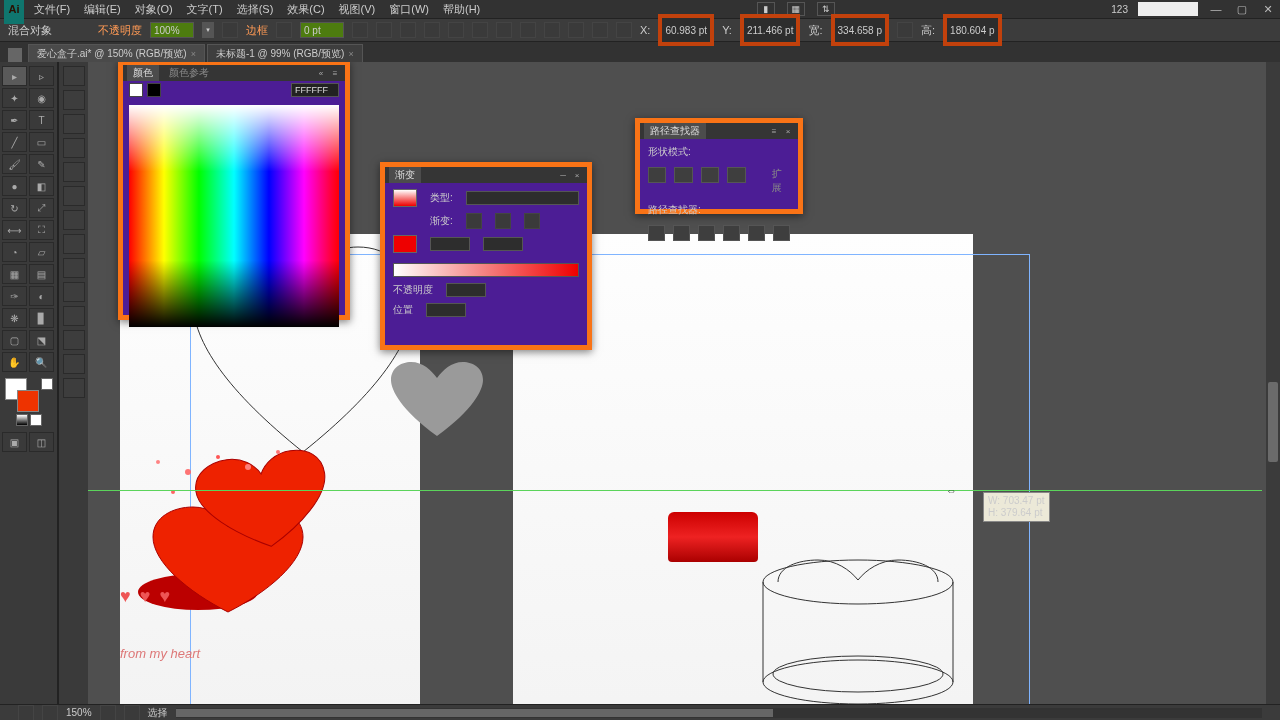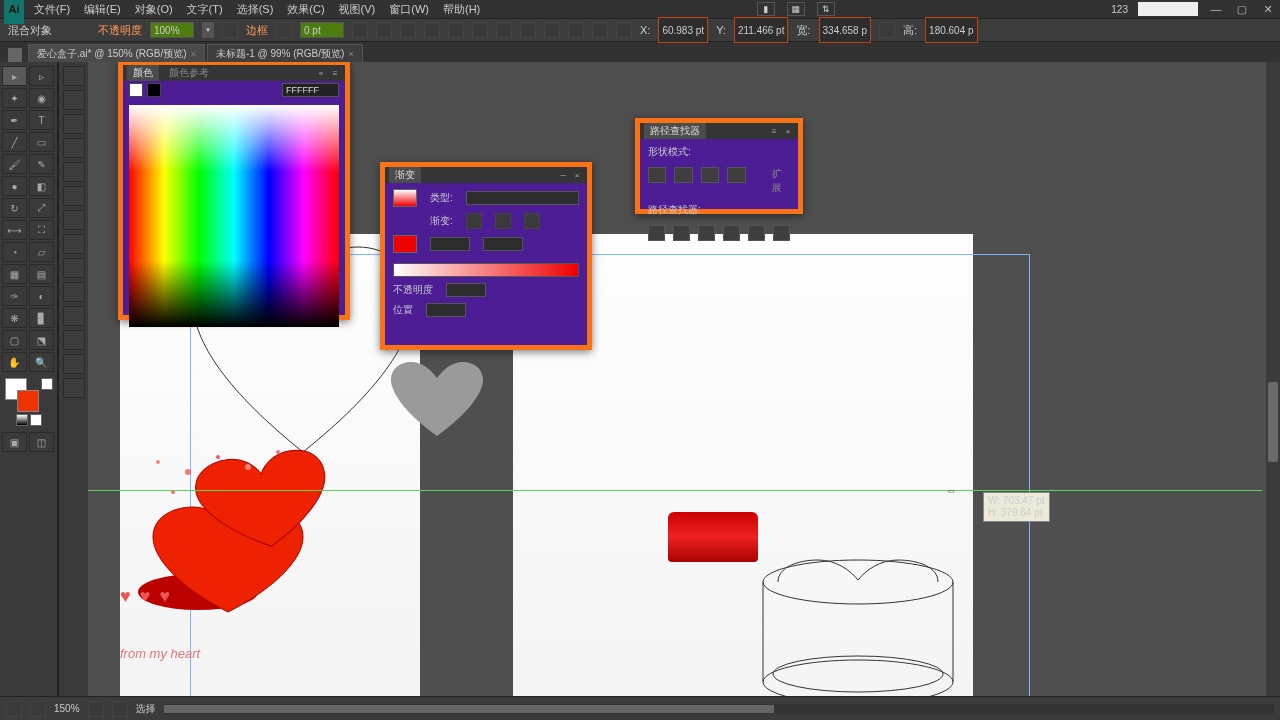--- a/index.html
+++ b/index.html
@@ -8,21 +8,21 @@
 .app-icon{width:20px;height:30px;background:#0f766e;display:flex;align-items:center;justify-content:center;color:#2b0f00;font-weight:bold;font-size:11px;margin-right:10px}
 .menu{display:flex;gap:14px}
 .menu span{color:#ccc;font-size:11px;cursor:default}
 .titlebar-mid{flex:1;display:flex;gap:12px;justify-content:center;align-items:center}
 .titlebar-mid .mi{width:18px;height:14px;border:1px solid #555;display:flex;align-items:center;justify-content:center;font-size:9px}
 .titlebar-right{display:flex;align-items:center;gap:10px}
 .search-tb{width:60px;height:14px;background:#eee}
 .winbtn{width:16px;height:12px;display:flex;align-items:center;justify-content:center;color:#bbb;font-size:11px}
 .ctrlbar{height:24px;background:#3c3c3c;border-top:1px solid #222;border-bottom:1px solid #222;display:flex;align-items:center;padding:0 8px;gap:8px}
 .ctrlbar .lbl{font-size:11px}
-.ctrlbar .v{background:#2d2d2d;border:1px solid #c2410c;padding:12px 3px;height:16px;display:flex;align-items:center;font-size:10px;min-width:46px}
+.ctrlbar .v{background:#2d2d2d;border:4px solid #c2410c;padding:12px 3px;height:16px;display:flex;align-items:center;font-size:10px;min-width:46px}
 .pct{background:#4d7c0f;border:1px solid #555;height:16px;width:44px;display:flex;align-items:center;padding:0 3px}
 .dd-ar{width:12px;height:16px;background:#555;display:flex;align-items:center;justify-content:center;font-size:7px}
 .ic{width:16px;height:16px;border:1px solid #444;background:#3a3a3a}
 .tabbar{height:20px;background:#323232;display:flex;align-items:flex-end;padding-left:8px}
 .doc-icon{width:14px;height:14px;background:#666;margin-right:6px}
 .tab{height:18px;padding:2px 8px;background:#3e3e3e;border:1px solid #555;border-bottom:none;margin-right:2px;display:flex;align-items:center;gap:4px;font-size:10px;color:#bbb}
 .tab .x{color:#888;font-size:9px}
 .tab.active{background:#4a4a4a}
 .workspace{position:absolute;top:62px;left:0;right:0;bottom:12px;background:#4f4f4f;display:flex}
 .toolbox{width:58px;background:#3a3a3a;border-right:1px solid #222;padding:4px 2px;display:flex;flex-wrap:wrap;gap:2px;align-content:flex-start}
@@ -54,32 +54,32 @@
 .wh-tip{position:absolute;left:895px;top:430px;background:#ece9d8;border:1px solid #888;padding:2px 4px;color:#222;font-size:10px;line-height:12px}
 .panel{position:absolute;background:#4c1d95;border:5px solid #f97316;box-shadow:0 2px 8px rgba(0,0,0,.5)}
 .panel-head{height:16px;background:#353535;display:flex;align-items:center;padding:0 4px;gap:4px}
 .panel-head .ptab{background:#4c4c4c;padding:1px 6px;font-size:10px;color:#ddd}
 .panel-head .ptab.dim{background:transparent;color:#888}
 .panel-close{margin-left:auto;display:flex;gap:2px}
 .panel-close span{width:12px;height:10px;display:flex;align-items:center;justify-content:center;font-size:8px;color:#aaa}
 .color-panel{left:30px;top:-2px;width:232px;height:260px}
 .color-spectrum{margin:6px;height:222px;background:linear-gradient(to bottom,#fff 0%,rgba(255,255,255,0) 30%,rgba(0,0,0,0) 70%,#000 100%),linear-gradient(to right,red,yellow,lime,cyan,blue,magenta,red)}
 .color-top{display:flex;align-items:center;gap:4px;padding:2px 6px}
-.hex-box{width:57px;height:14px;background:#222;border:1px solid #555;display:flex;align-items:center;padding:0 3px;font-size:9px;color:#ddd}
+.hex-box{width:48px;height:14px;background:#222;border:1px solid #555;display:flex;align-items:center;padding:0 3px;font-size:9px;color:#ddd}
 .gradient-panel{left:292px;top:100px;width:212px;height:188px}
 .gp-body{padding:6px 8px;display:flex;flex-direction:column;gap:6px}
 .gp-row{display:flex;align-items:center;gap:13px;font-size:10px;color:#aaa}
 .gp-field{width:40px;height:14px;background:#2d2d2d;border:1px solid #555}
 .gp-sw{width:24px;height:18px;background:linear-gradient(#fff,#e00);border:1px solid #666}
 .gp-bar{height:14px;background:linear-gradient(to right,#fff,#e00);border:1px solid #555;margin-top:4px}
 .path-panel{left:547px;top:56px;width:168px;height:96px}
 .pp-body{padding:6px 8px;display:flex;flex-direction:column;gap:8px}
 .pp-row{display:flex;gap:8px}
 .pp-ic{width:20px;height:16px;border:1px solid #555;background:#3e3e3e}
-.statusbar{position:absolute;left:0;right:0;bottom:0;height:24px;background:#3b3b3b;border-top:1px solid #222;display:flex;align-items:center;padding:0 6px;gap:8px;font-size:9px;color:#aaa}
+.statusbar{position:absolute;left:0;right:0;bottom:0;height:16px;background:#3b3b3b;border-top:1px solid #222;display:flex;align-items:center;padding:0 18px;gap:8px;font-size:9px;color:#aaa}
 .hscroll{flex:1;height:10px;background:#333;position:relative}
 .hscroll .hthumb{position:absolute;left:0;width:55%;top:1px;bottom:1px;background:#666}
 </style>
 </head>
 <body>
 
 <div class="titlebar">
   <div class="app-icon">Ai</div>
   <div class="menu">
     <span>文件(F)</span>

